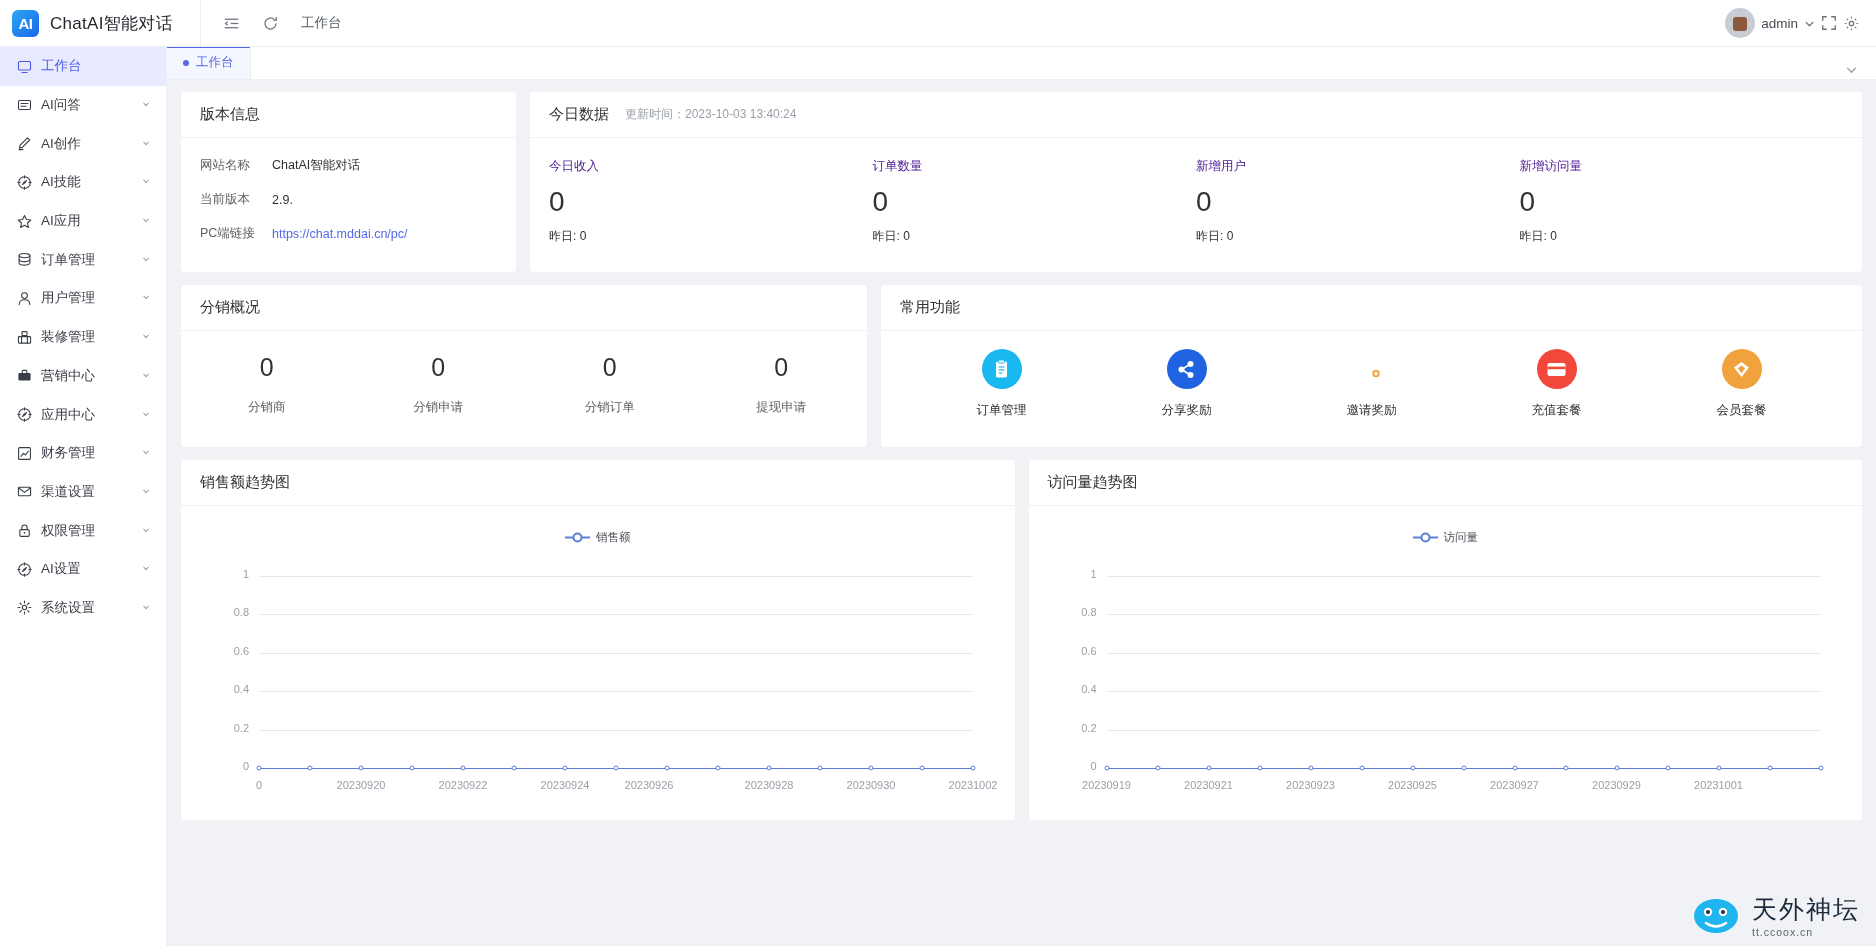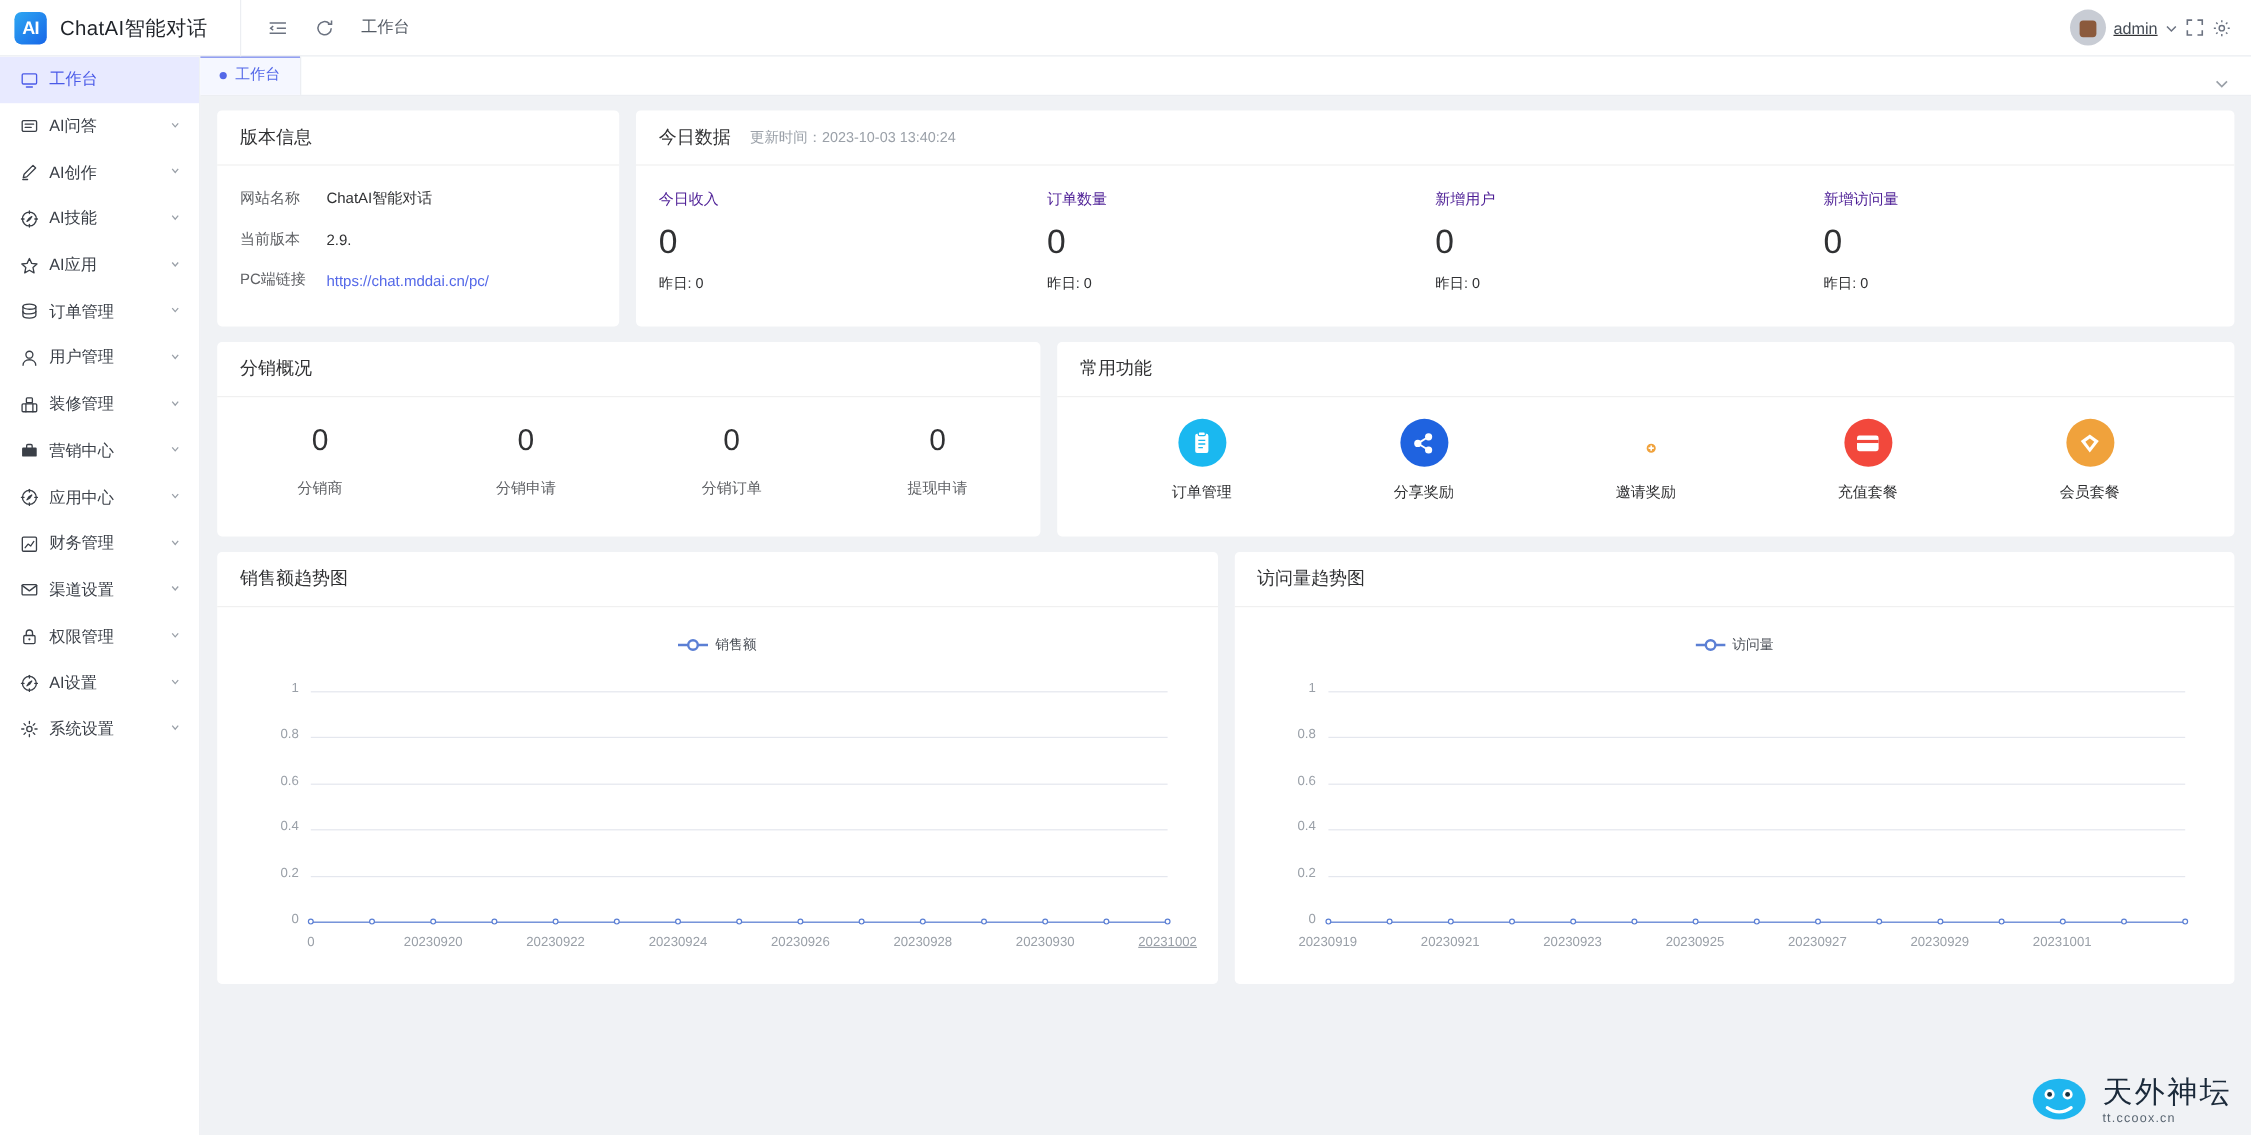--- a/index.html
+++ b/index.html
@@ -23,21 +23,21 @@
     color: #fff; font-size: 15px; font-weight: bold;
     display: flex; align-items: center; justify-content: center;
     font-family: "Liberation Sans", sans-serif; letter-spacing: -0.5px;
   }
   .brand-name { font-size: 17px; color: #1f2329; letter-spacing: .3px; }
   .topdiv { width: 1px; height: 47px; background: #eceef2; }
   .top-tools { display: flex; align-items: center; gap: 22px; padding-left: 22px; }
   .ticon { color: #6b7280; cursor: pointer; display: flex; align-items: center; }
   .crumb { font-size: 13.5px; color: #555c66; }
   .top-right {
-    margin-left: auto; display: flex; align-items: center; gap: 6px; padding-right: 16px; text-decoration: underline;
+    margin-left: auto; display: flex; align-items: center; gap: 6px; padding-right: 16px;
   }
   .avatar {
     width: 30px; height: 30px; border-radius: 50%;
     background: #c8ccd4; overflow: hidden; position: relative;
   }
   .avatar::after {
     content: ""; position: absolute; left: 50%; top: 52%;
     width: 14px; height: 14px; transform: translate(-50%,-50%);
     background: #8b5a3c; border-radius: 3px;
   }
@@ -593,24 +593,24 @@
           <div class="dotpt" style="left: 537px; top: 262px;"></div>
           <div class="dotpt" style="left: 588px; top: 262px;"></div>
           <div class="dotpt" style="left: 639px; top: 262px;"></div>
           <div class="dotpt" style="left: 690px; top: 262px;"></div>
           <div class="dotpt" style="left: 741px; top: 262px;"></div>
           <div class="dotpt" style="left: 792px; top: 262px;"></div>
           <div class="xtick" style="left: 78px; top: 273px;">0</div>
           <div class="xtick" style="left: 180px; top: 273px;">20230920</div>
           <div class="xtick" style="left: 282px; top: 273px;">20230922</div>
           <div class="xtick" style="left: 384px; top: 273px;">20230924</div>
-          <div class="xtick" style="left: 486px; top: 273px;">20230926</div>
+          <div class="xtick" style="left: 468px; top: 273px;">20230926</div>
           <div class="xtick" style="left: 588px; top: 273px;">20230928</div>
           <div class="xtick" style="left: 690px; top: 273px;">20230930</div>
-          <div class="xtick" style="left: 792px; top: 273px; text-decoration: underline;">20231002</div>
+          <div class="xtick" style="left: 792px; top: 273px;">20231002</div>
         </div>
     </div>
     <div class="card chart-card">
       <div class="card-head">
         <span class="card-title">访问量趋势图</span>
       </div>
       <div class="chart-area" id="chart-1">
           <div class="legend">
             <span class="legend-mark">
               <svg viewBox="0 0 25 11">

